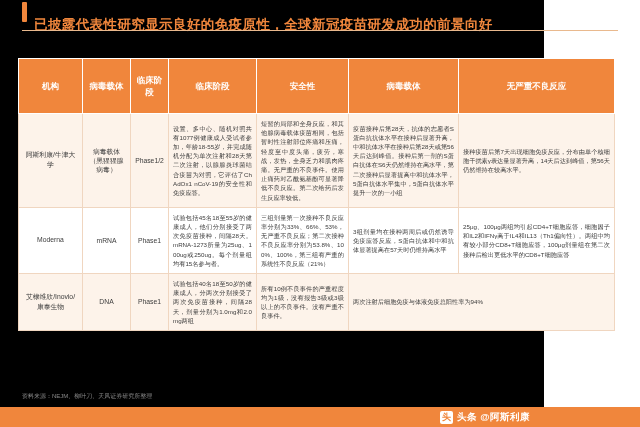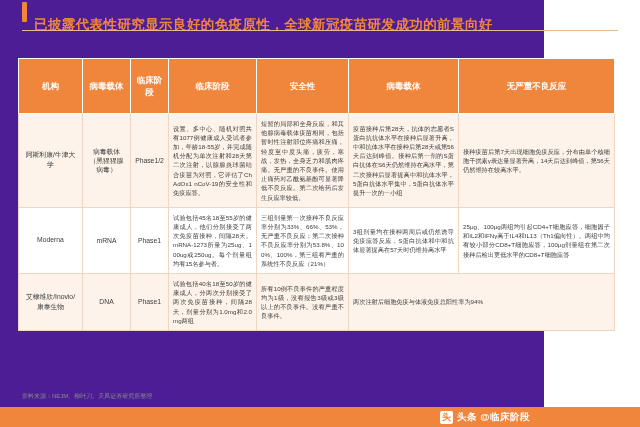--- a/index.html
+++ b/index.html
@@ -5,21 +5,21 @@
   html,body{margin:0;padding:0;}
   body{
     width:640px;height:427px;
     background:#ffffff;
     font-family:"Liberation Sans","DejaVu Sans",sans-serif;
     overflow:hidden;
   }
   .slide{
     position:relative;
     width:544px;height:427px;
-    background:#4c1d95;
+    background:#000000;
     box-sizing:border-box;
   }
   
   .title-wrap{
     position:absolute;
     left:0;top:14px;
     width:640px;
     padding-left:34px;
     box-sizing:border-box;
   }
@@ -184,16 +184,16 @@
         <td class="just" colspan="2">两次注射后细胞免疫与体液免疫总阳性率为94%</td>
       </tr>
     </tbody>
   </table>
 
   <div class="source">资料来源：NEJM、柳叶刀、天风证券研究所整理</div>
 
   <div class="footer-band"></div>
   <div class="brand">
     <span class="brand-icon">头</span>
-    <span class="brand-text">头条 @临床阶段</span>
+    <span class="brand-text">头条 @阿斯利康</span>
   </div>
 
 </div>
 
 </body></html>

